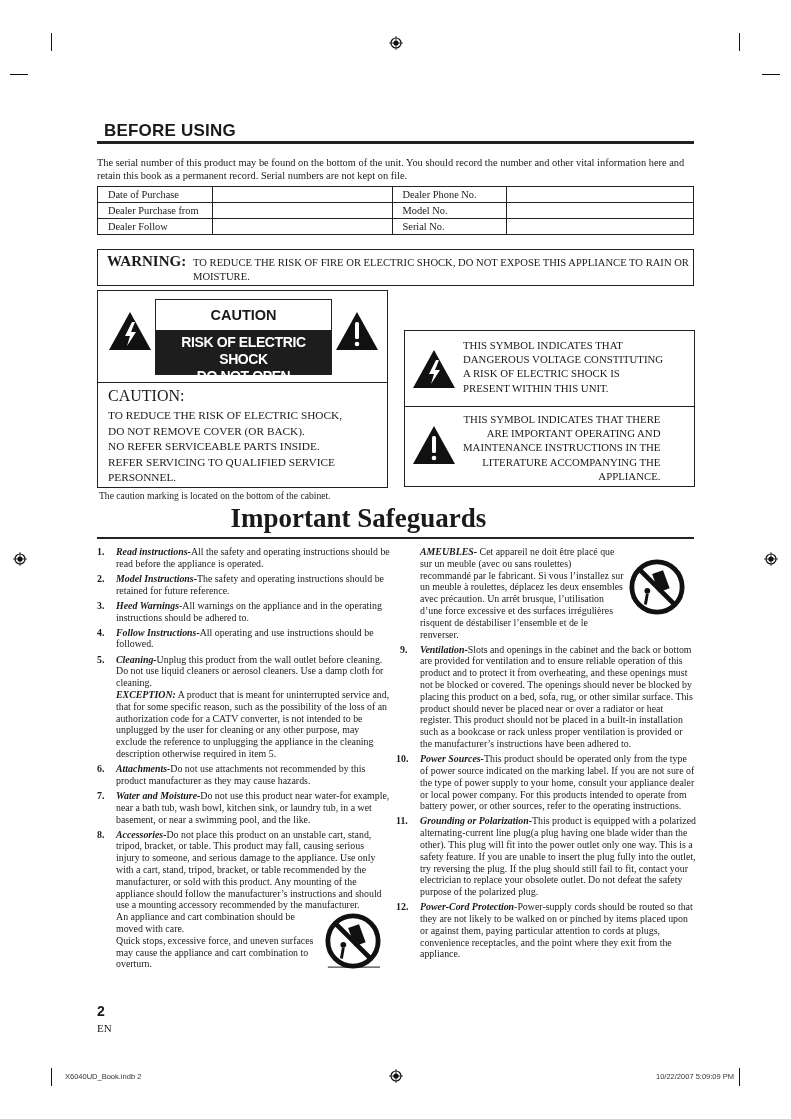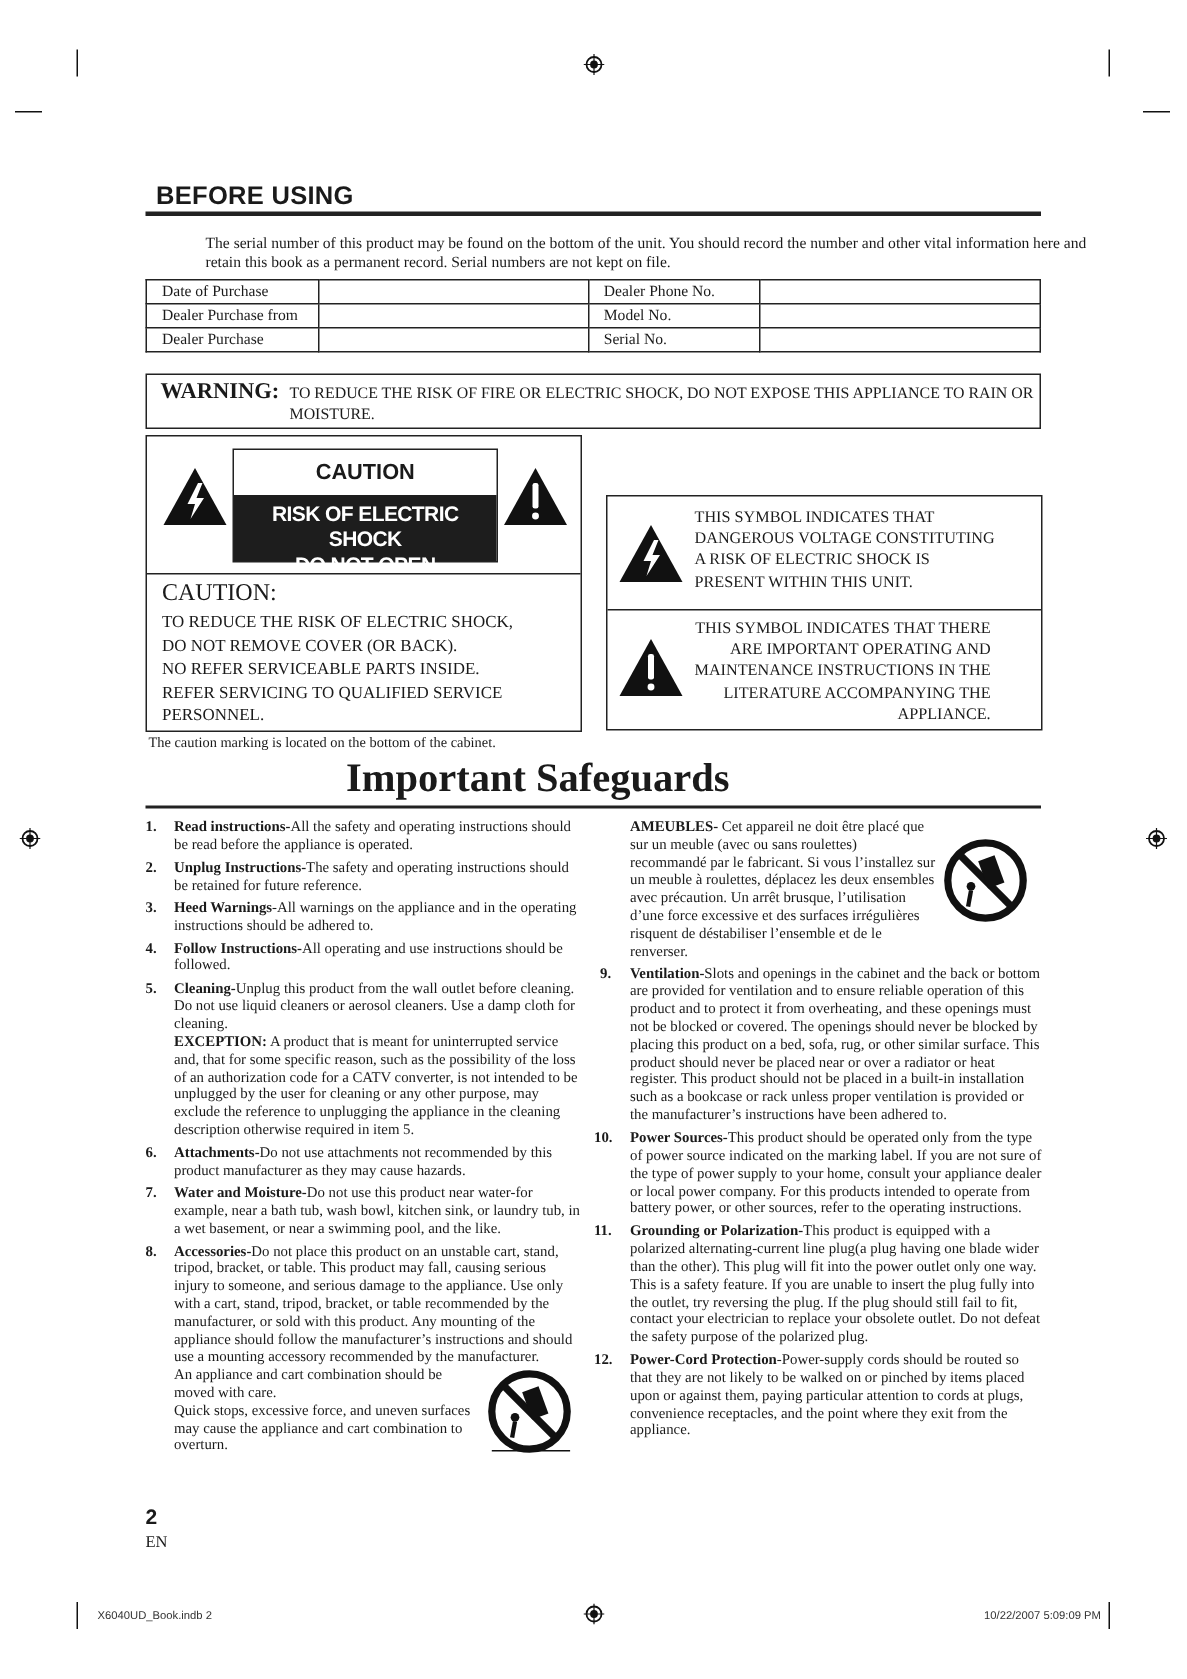--- a/index.html
+++ b/index.html
@@ -2,21 +2,21 @@
 <html><head>
 <meta charset="utf-8">
 <style>
   html, body { margin: 0; padding: 0; background: #ffffff; }
   body { width: 791px; height: 1119px; position: relative; overflow: hidden; color: #1a1a1a; font-family: "Liberation Serif", serif; }
   .crop-v { position: absolute; width: 1px; background: #111; }
   .crop-h { position: absolute; height: 1px; background: #111; }
   .reg { position: absolute; width: 14px; height: 14px; }
   .sec-title { position: absolute; left: 104px; top: 121px; font-family: "Liberation Sans", sans-serif; font-weight: bold; font-size: 17px; letter-spacing: 0.2px; }
   .sec-rule { position: absolute; left: 97px; top: 141px; width: 597px; height: 3px; background: #222; }
-  .intro { position: absolute; left: 97px; top: 156px; width: 600px; font-size: 10.4px; line-height: 13px; margin-left: 40px; }
+  .intro { position: absolute; left: 97px; top: 156px; width: 600px; font-size: 10.4px; line-height: 13px; }
   table.rec { position: absolute; left: 97px; top: 186px; width: 597px; border-collapse: collapse; font-size: 10.4px; }
   table.rec td { border: 1px solid #222; height: 15px; padding: 0 0 0 10px; }
   .warn { position: absolute; left: 97px; top: 249px; width: 595px; height: 35px; border: 1px solid #222; font-size: 10.6px; }
   .warn-label { position: absolute; left: 9px; top: 3px; font-weight: bold; font-size: 15px; }
   .warn-text { position: absolute; left: 95px; top: 6px; width: 500px; line-height: 14px; }
   .cbox { position: absolute; left: 97px; top: 290px; width: 289px; height: 196px; border: 1px solid #222; }
   .cbox-top { position: absolute; left: 0; top: 0; width: 289px; height: 91px; border-bottom: 1px solid #222; }
   .clabel { position: absolute; left: 57px; top: 8px; width: 175px; height: 74px; border: 1px solid #222; }
   .clabel-head { height: 30px; text-align: center; font-family: "Liberation Sans", sans-serif; font-weight: bold; font-size: 14.5px; line-height: 30px; }
   .clabel-body { height: 44px; background: #1d1d1d; color: #fff; text-align: center; font-family: "Liberation Sans", sans-serif; font-weight: bold; font-size: 14px; line-height: 17px; padding-top: 4px; box-sizing: border-box; letter-spacing: -0.4px; }
@@ -31,21 +31,21 @@
   .main-title { position: absolute; left: 0; width: 717px; top: 503px; text-align: center; font-weight: bold; font-size: 27px; }
   .main-rule { position: absolute; left: 97px; top: 537px; width: 597px; height: 2px; background: #222; }
   .col { position: absolute; font-size: 9.9px; line-height: 11.8px; }
   .col-left { left: 97px; top: 546px; width: 293px; }
   .col-right { left: 406px; top: 546px; width: 290px; }
   .item { position: relative; padding-left: 19px; margin-bottom: 3.3px; }
   .num { position: absolute; left: 0; top: 0; font-weight: bold; }
   .col-right .item { padding-left: 14px; }
   .col-right .num { left: -6px; }
   .col-right .item.two .num { left: -10px; }
-  b { font-weight: bold; }
+  b { font-weight: bold; font-style: italic; }
   .cart { position: absolute; width: 58px; height: 58px; }
   .page-num { position: absolute; left: 97px; top: 1003px; font-family: "Liberation Sans", sans-serif; font-weight: bold; font-size: 14px; }
   .page-lang { position: absolute; left: 97px; top: 1022px; font-size: 11px; }
   .slug { position: absolute; top: 1072px; font-family: "Liberation Sans", sans-serif; font-size: 7.5px; color: #333; }
 </style>
 </head>
 <body>
 
 <div class="crop-v" style="left:51px;top:33px;height:18px;"></div>
 <div class="crop-v" style="left:739px;top:33px;height:18px;"></div>
@@ -97,21 +97,21 @@
     <td>Dealer Phone No.</td>
     <td></td>
   </tr>
   <tr>
     <td>Dealer Purchase from</td>
     <td></td>
     <td>Model No.</td>
     <td></td>
   </tr>
   <tr>
-    <td>Dealer Purchase</td>
+    <td>Dealer Follow</td>
     <td></td>
     <td>Serial No.</td>
     <td></td>
   </tr>
 </tbody>
   </table>
 
 <div class="warn">
   <span class="warn-label">WARNING:</span>
   <span class="warn-text">TO REDUCE THE RISK OF FIRE OR ELECTRIC SHOCK, DO NOT EXPOSE THIS APPLIANCE TO RAIN OR MOISTURE.</span>
@@ -174,21 +174,21 @@
       <div>APPLIANCE.</div>
     </div>
   </div>
 </div>
 
 <div class="main-title">Important Safeguards</div>
 <div class="main-rule"></div>
 
 <div class="col col-left">
   <div class="item"><span class="num">1.</span><b>Read instructions-</b><span>All the safety and operating instructions should be read before the appliance is operated.</span></div>
-  <div class="item"><span class="num">2.</span><b>Unplug Instructions-</b><span>The safety and operating instructions should be retained for future reference.</span></div>
+  <div class="item"><span class="num">2.</span><b>Model Instructions-</b><span>The safety and operating instructions should be retained for future reference.</span></div>
   <div class="item"><span class="num">3.</span><b>Heed Warnings</b><span>-All warnings on the appliance and in the operating instructions should be adhered to.</span></div>
   <div class="item"><span class="num">4.</span><b>Follow Instructions-</b><span>All operating and use instructions should be followed.</span></div>
   <div class="item"><span class="num">5.</span><b>Cleaning-</b><span>Unplug this product from the wall outlet before cleaning. Do not use liquid cleaners or aerosol cleaners. Use a damp cloth for cleaning.</span><br><b>EXCEPTION:</b><span> A product that is meant for uninterrupted service and, that for some specific reason, such as the possibility of the loss of an authorization code for a CATV converter, is not intended to be unplugged by the user for cleaning or any other purpose, may exclude the reference to unplugging the appliance in the cleaning description otherwise required in item 5.</span></div>
   <div class="item"><span class="num">6.</span><b>Attachments-</b><span>Do not use attachments not recommended by this product manufacturer as they may cause hazards.</span></div>
   <div class="item"><span class="num">7.</span><b>Water and Moisture-</b><span>Do not use this product near water-for example, near a bath tub, wash bowl, kitchen sink, or laundry tub, in a wet basement, or near a swimming pool, and the like.</span></div>
   <div class="item" style="position:relative;"><span class="num">8.</span><b>Accessories-</b><span>Do not place this product on an unstable cart, stand, tripod, bracket, or table. This product may fall, causing serious injury to someone, and serious damage to the appliance. Use only with a cart, stand, tripod, bracket, or table recommended by the manufacturer, or sold with this product. Any mounting of the appliance should follow the manufacturer’s instructions and should use a mounting accessory recommended by the manufacturer.</span>
     <div style="width:205px;"><span>An appliance and cart combination should be moved with care.</span><br><span>Quick stops, excessive force, and uneven surfaces may cause the appliance and cart combination to overturn.</span></div>
     <svg class="cart" style="right:8px;bottom:0;" viewBox="0 0 60 60">
         <circle cx="30" cy="30" r="26" fill="none" stroke="#111" stroke-width="5"></circle>
         <line x1="12" y1="12" x2="48" y2="48" stroke="#111" stroke-width="5"></line>

